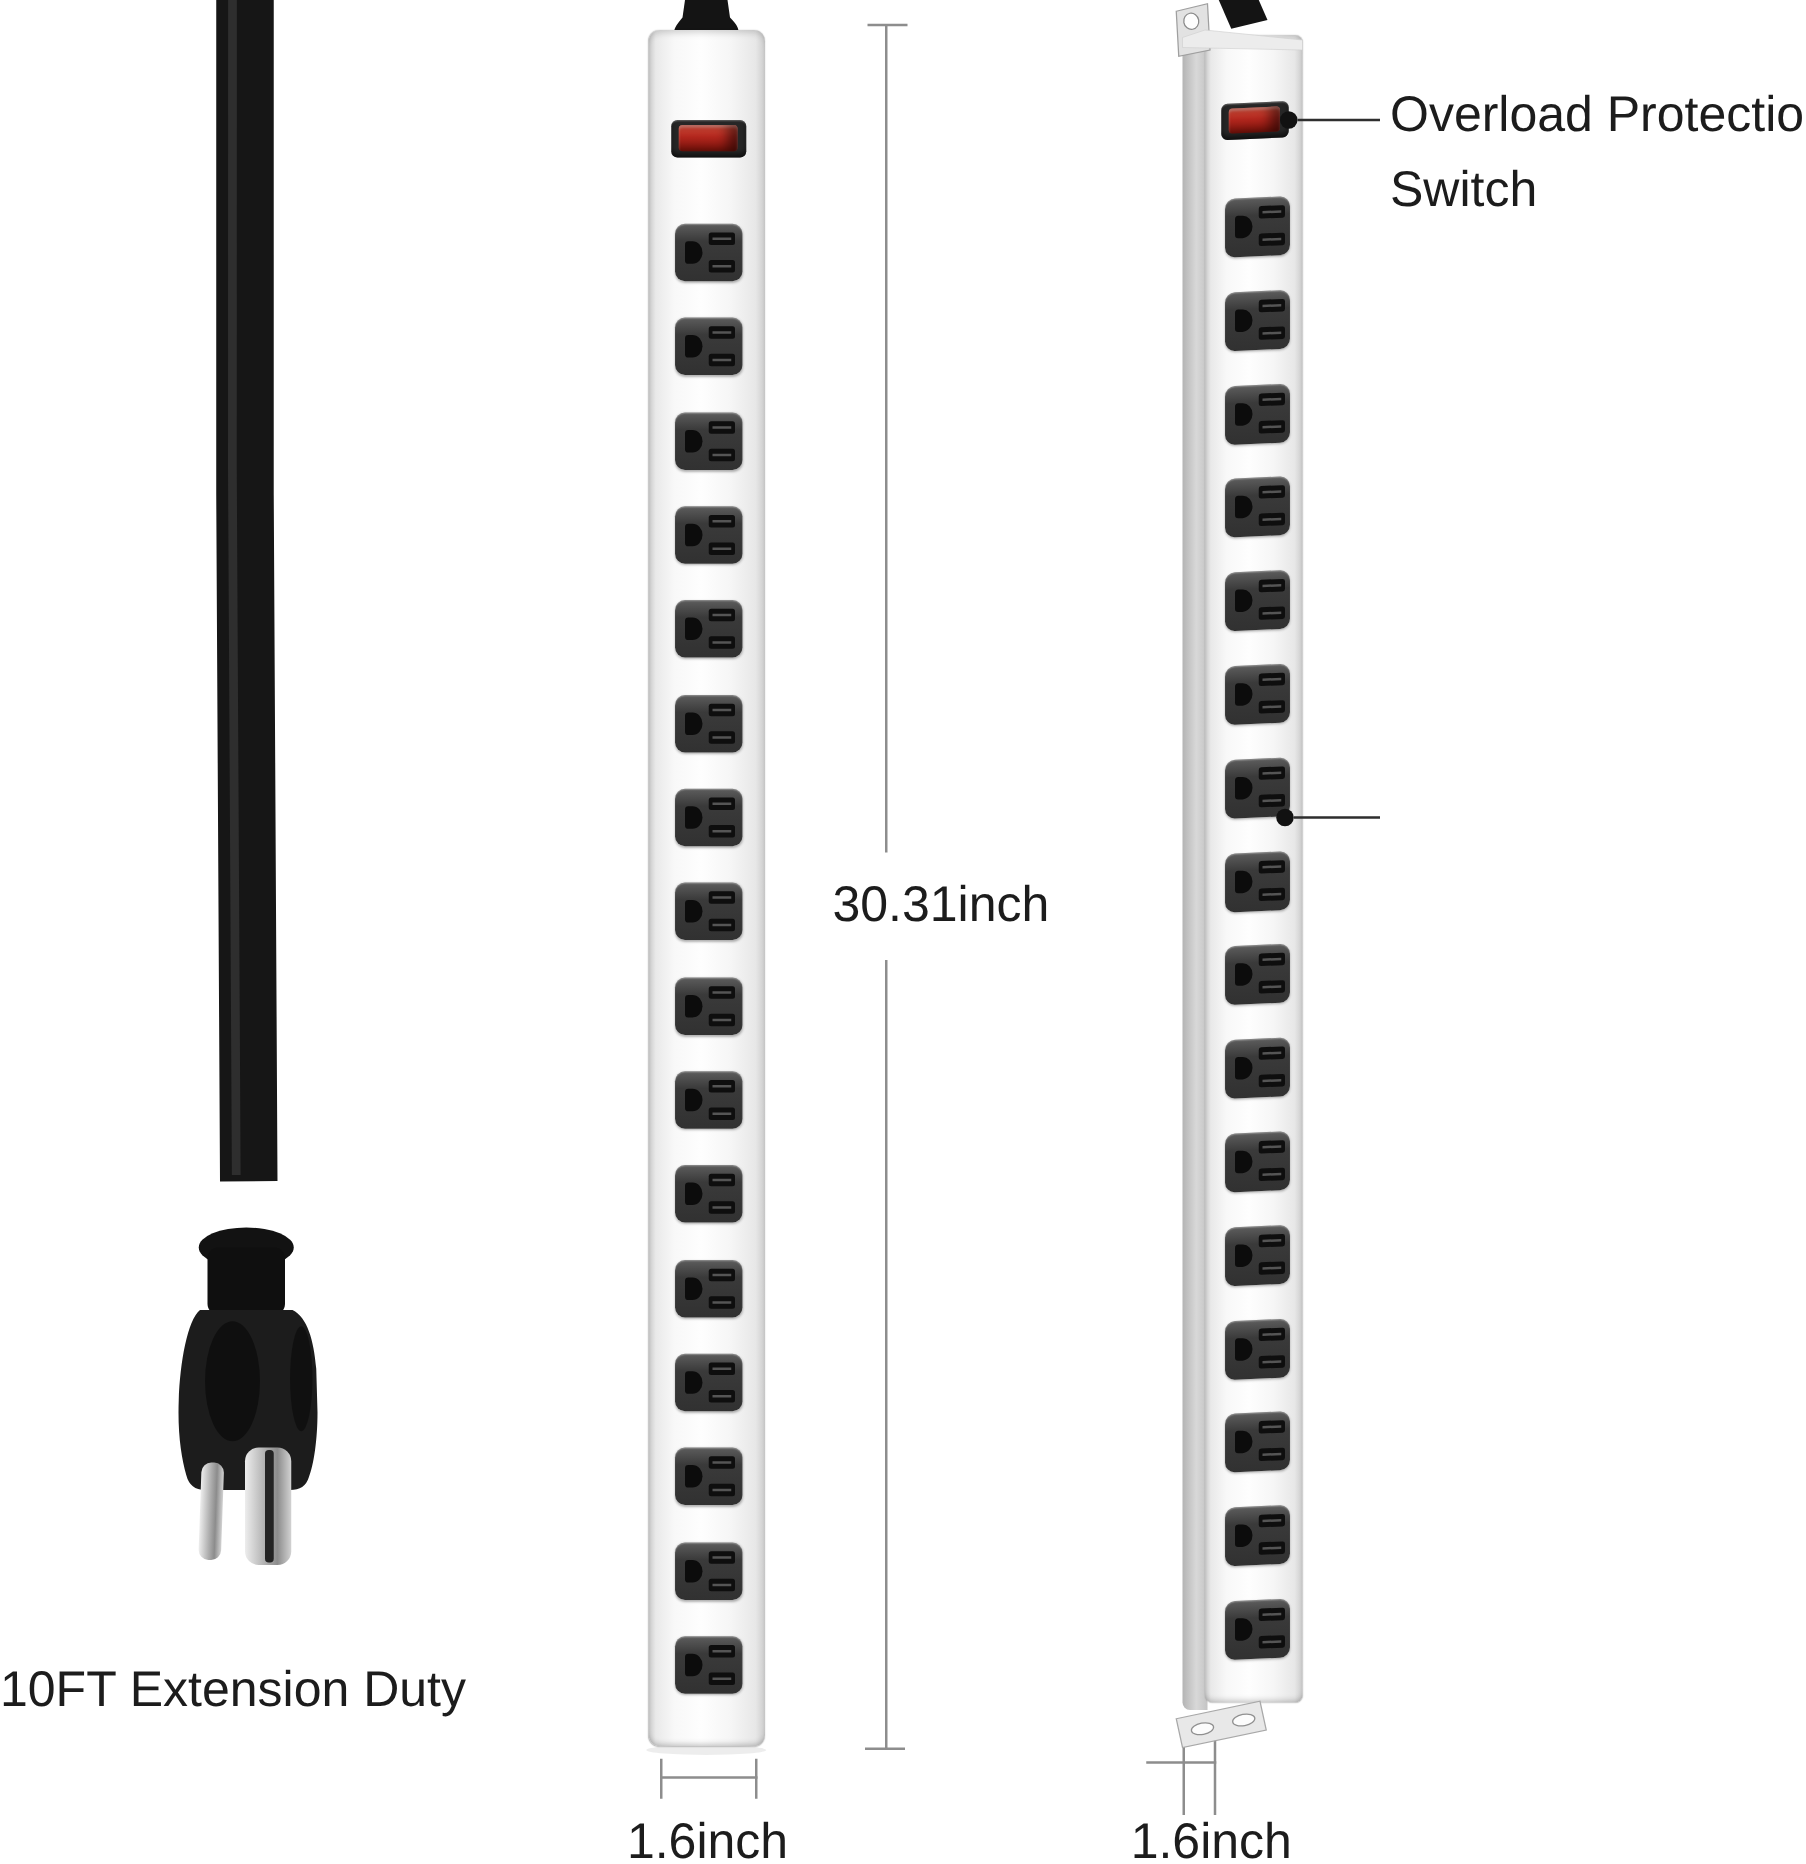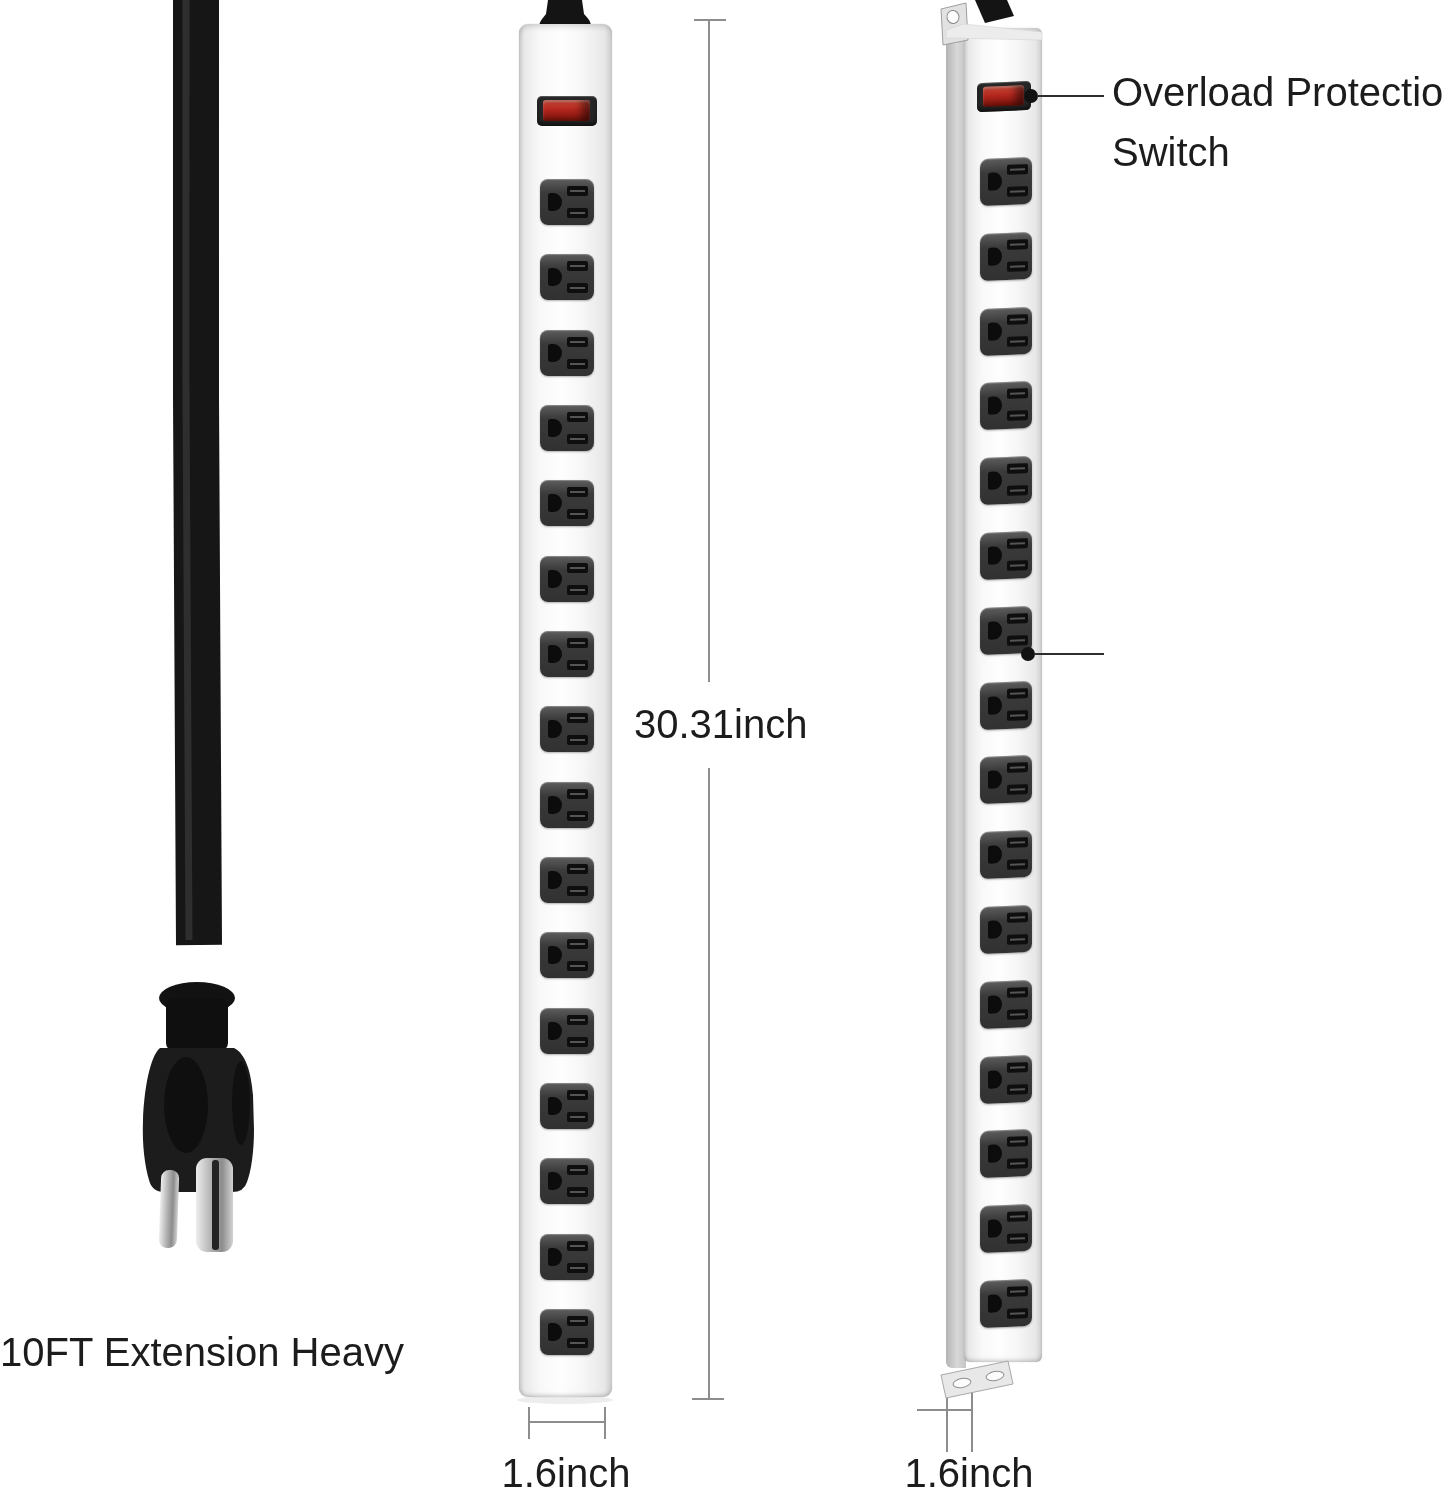--- a/index.html
+++ b/index.html
@@ -297,21 +297,21 @@
   <div class="callout-line" style="left:1038px;top:95px;width:66px;z-index:4;"></div>
   <div class="callout-dot" style="left:1021px;top:647px;z-index:4;"></div>
   <div class="callout-line" style="left:1035px;top:653px;width:69px;z-index:4;"></div>
 
   <div class="label" style="left:1112px;top:62px;z-index:4;">
     <div>Overload Protection</div>
     <div>Switch</div>
   </div>
 
 
-  <div class="label single" style="left:634px;top:701px;z-index:4;">30.31inch</div>
-
-  <div class="label single" style="left:0px;top:1329px;z-index:4;">10FT Extension Heavy</div>
+  <div class="label single" style="left:666px;top:701px;z-index:4;">30.31inch</div>
+
+  <div class="label single" style="left:0px;top:1329px;z-index:4;">10FT Extension Duty</div>
 
   <div class="label single" style="left:496px;top:1450px;width:140px;text-align:center;z-index:4;">1.6inch</div>
 
   <div class="label single" style="left:899px;top:1450px;width:140px;text-align:center;z-index:4;">1.6inch</div>
 
 </div>
 
 </body></html>

